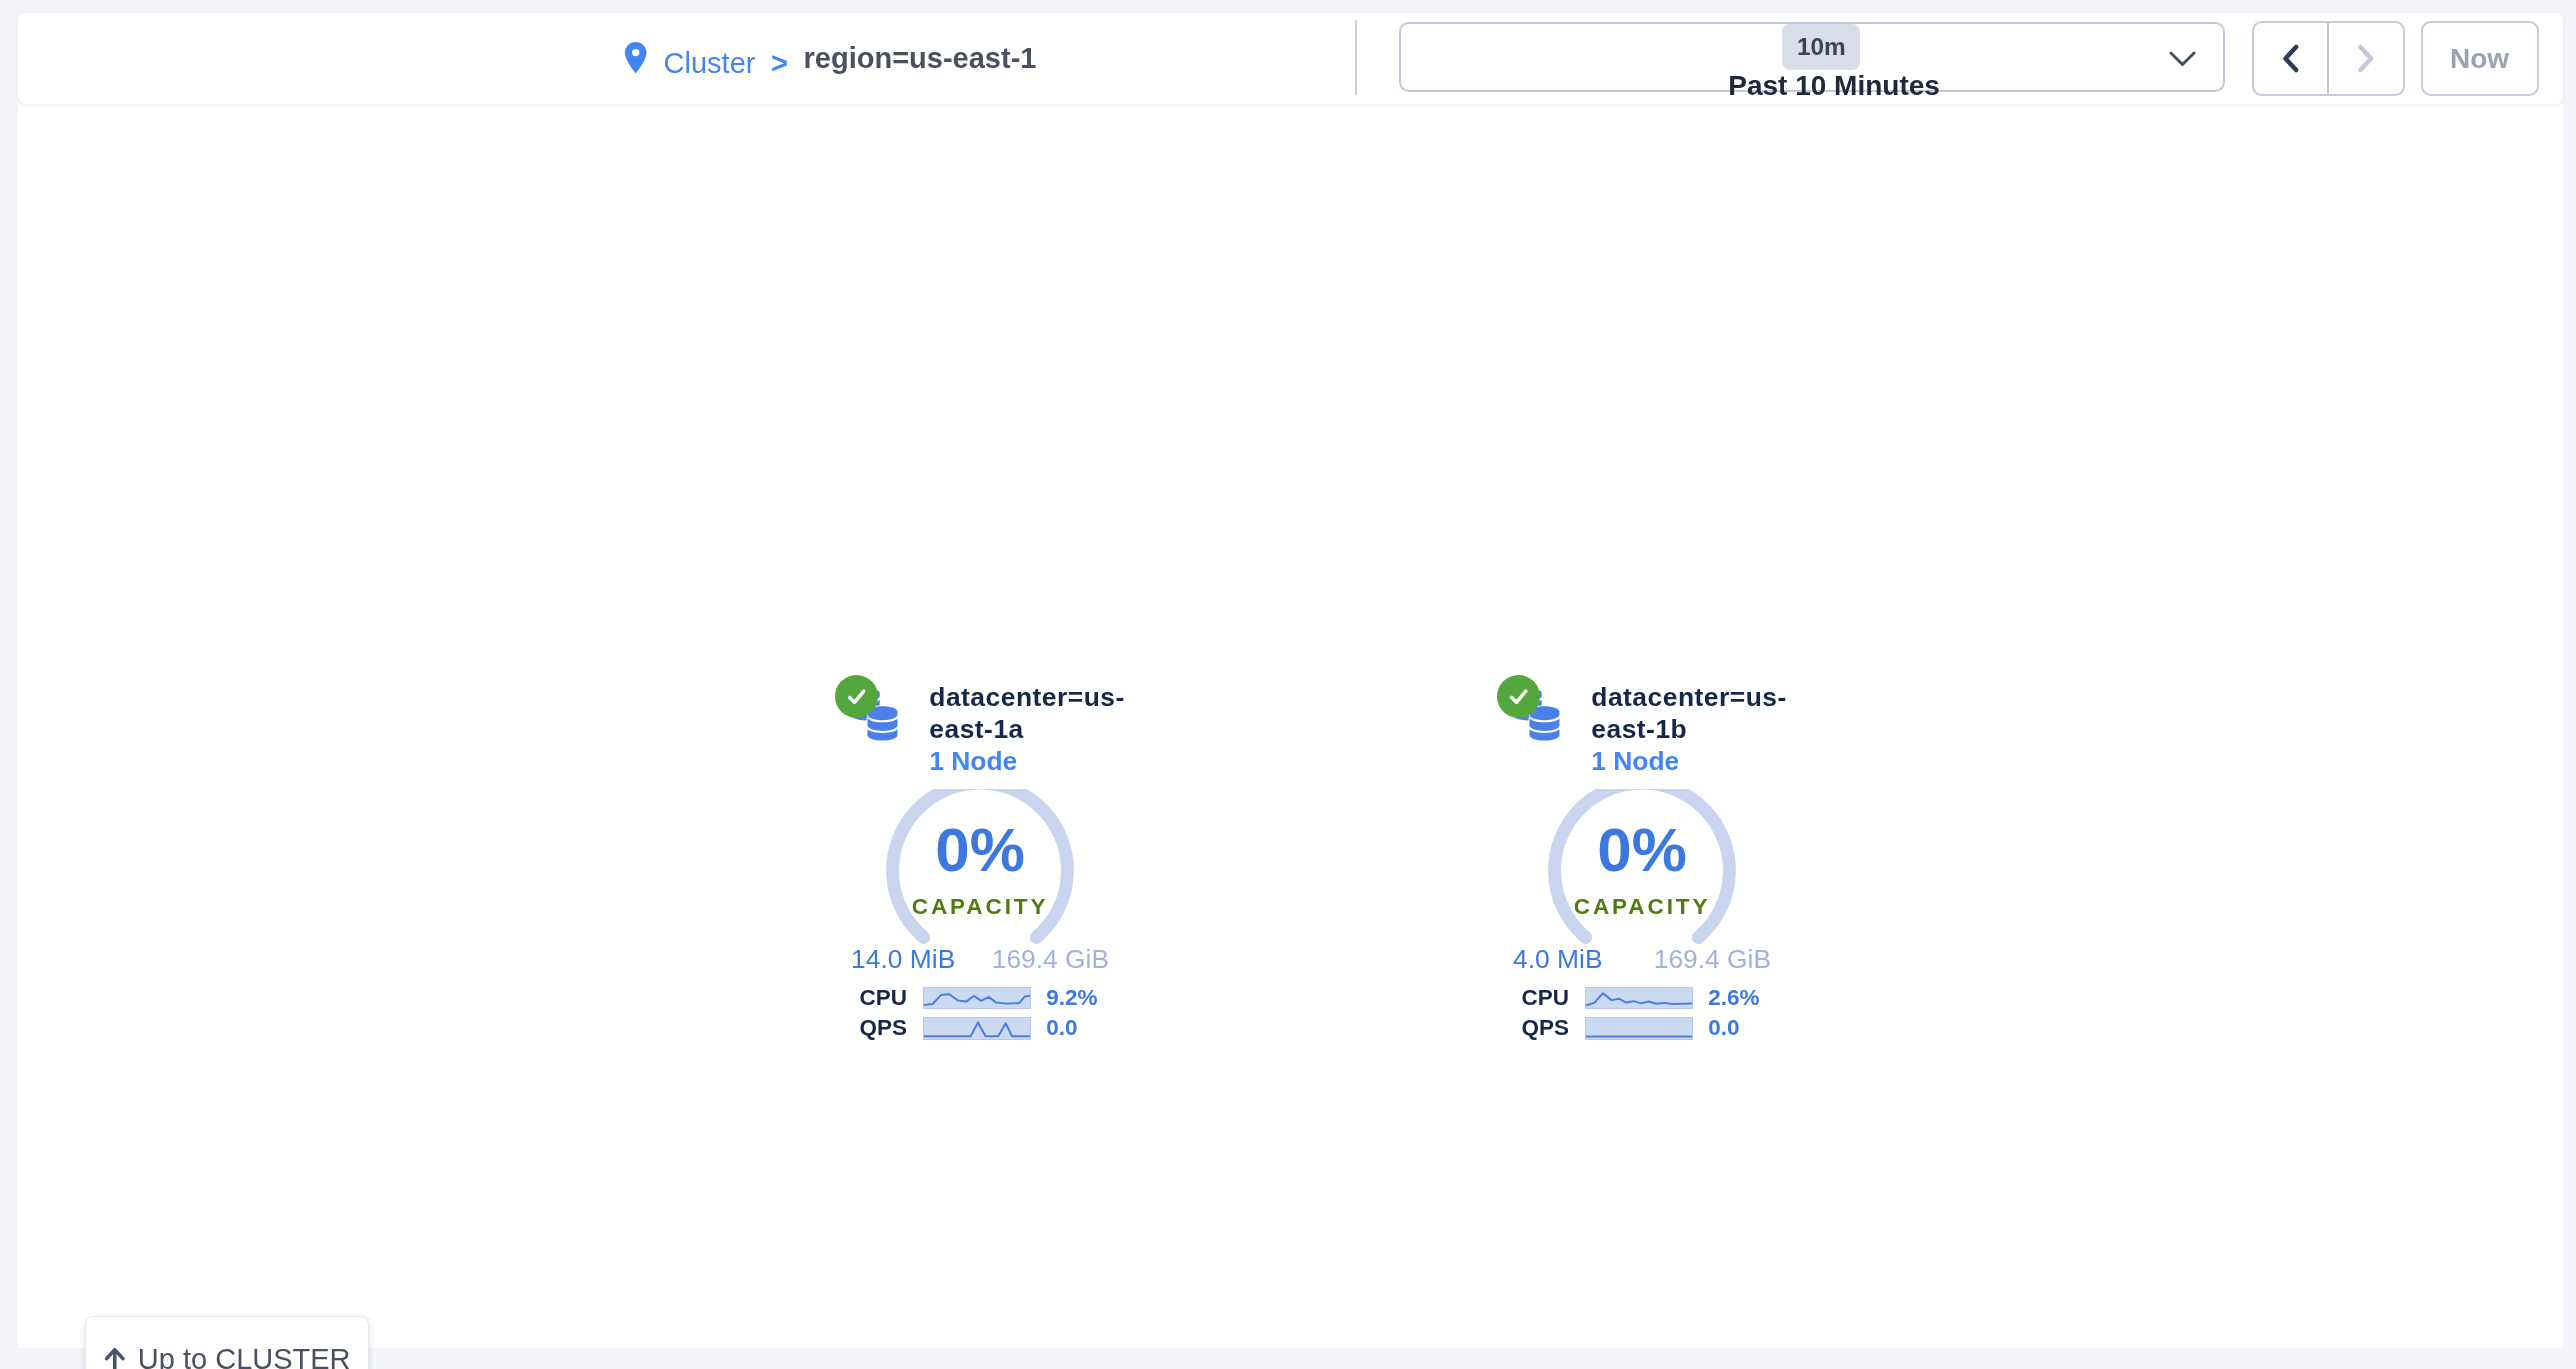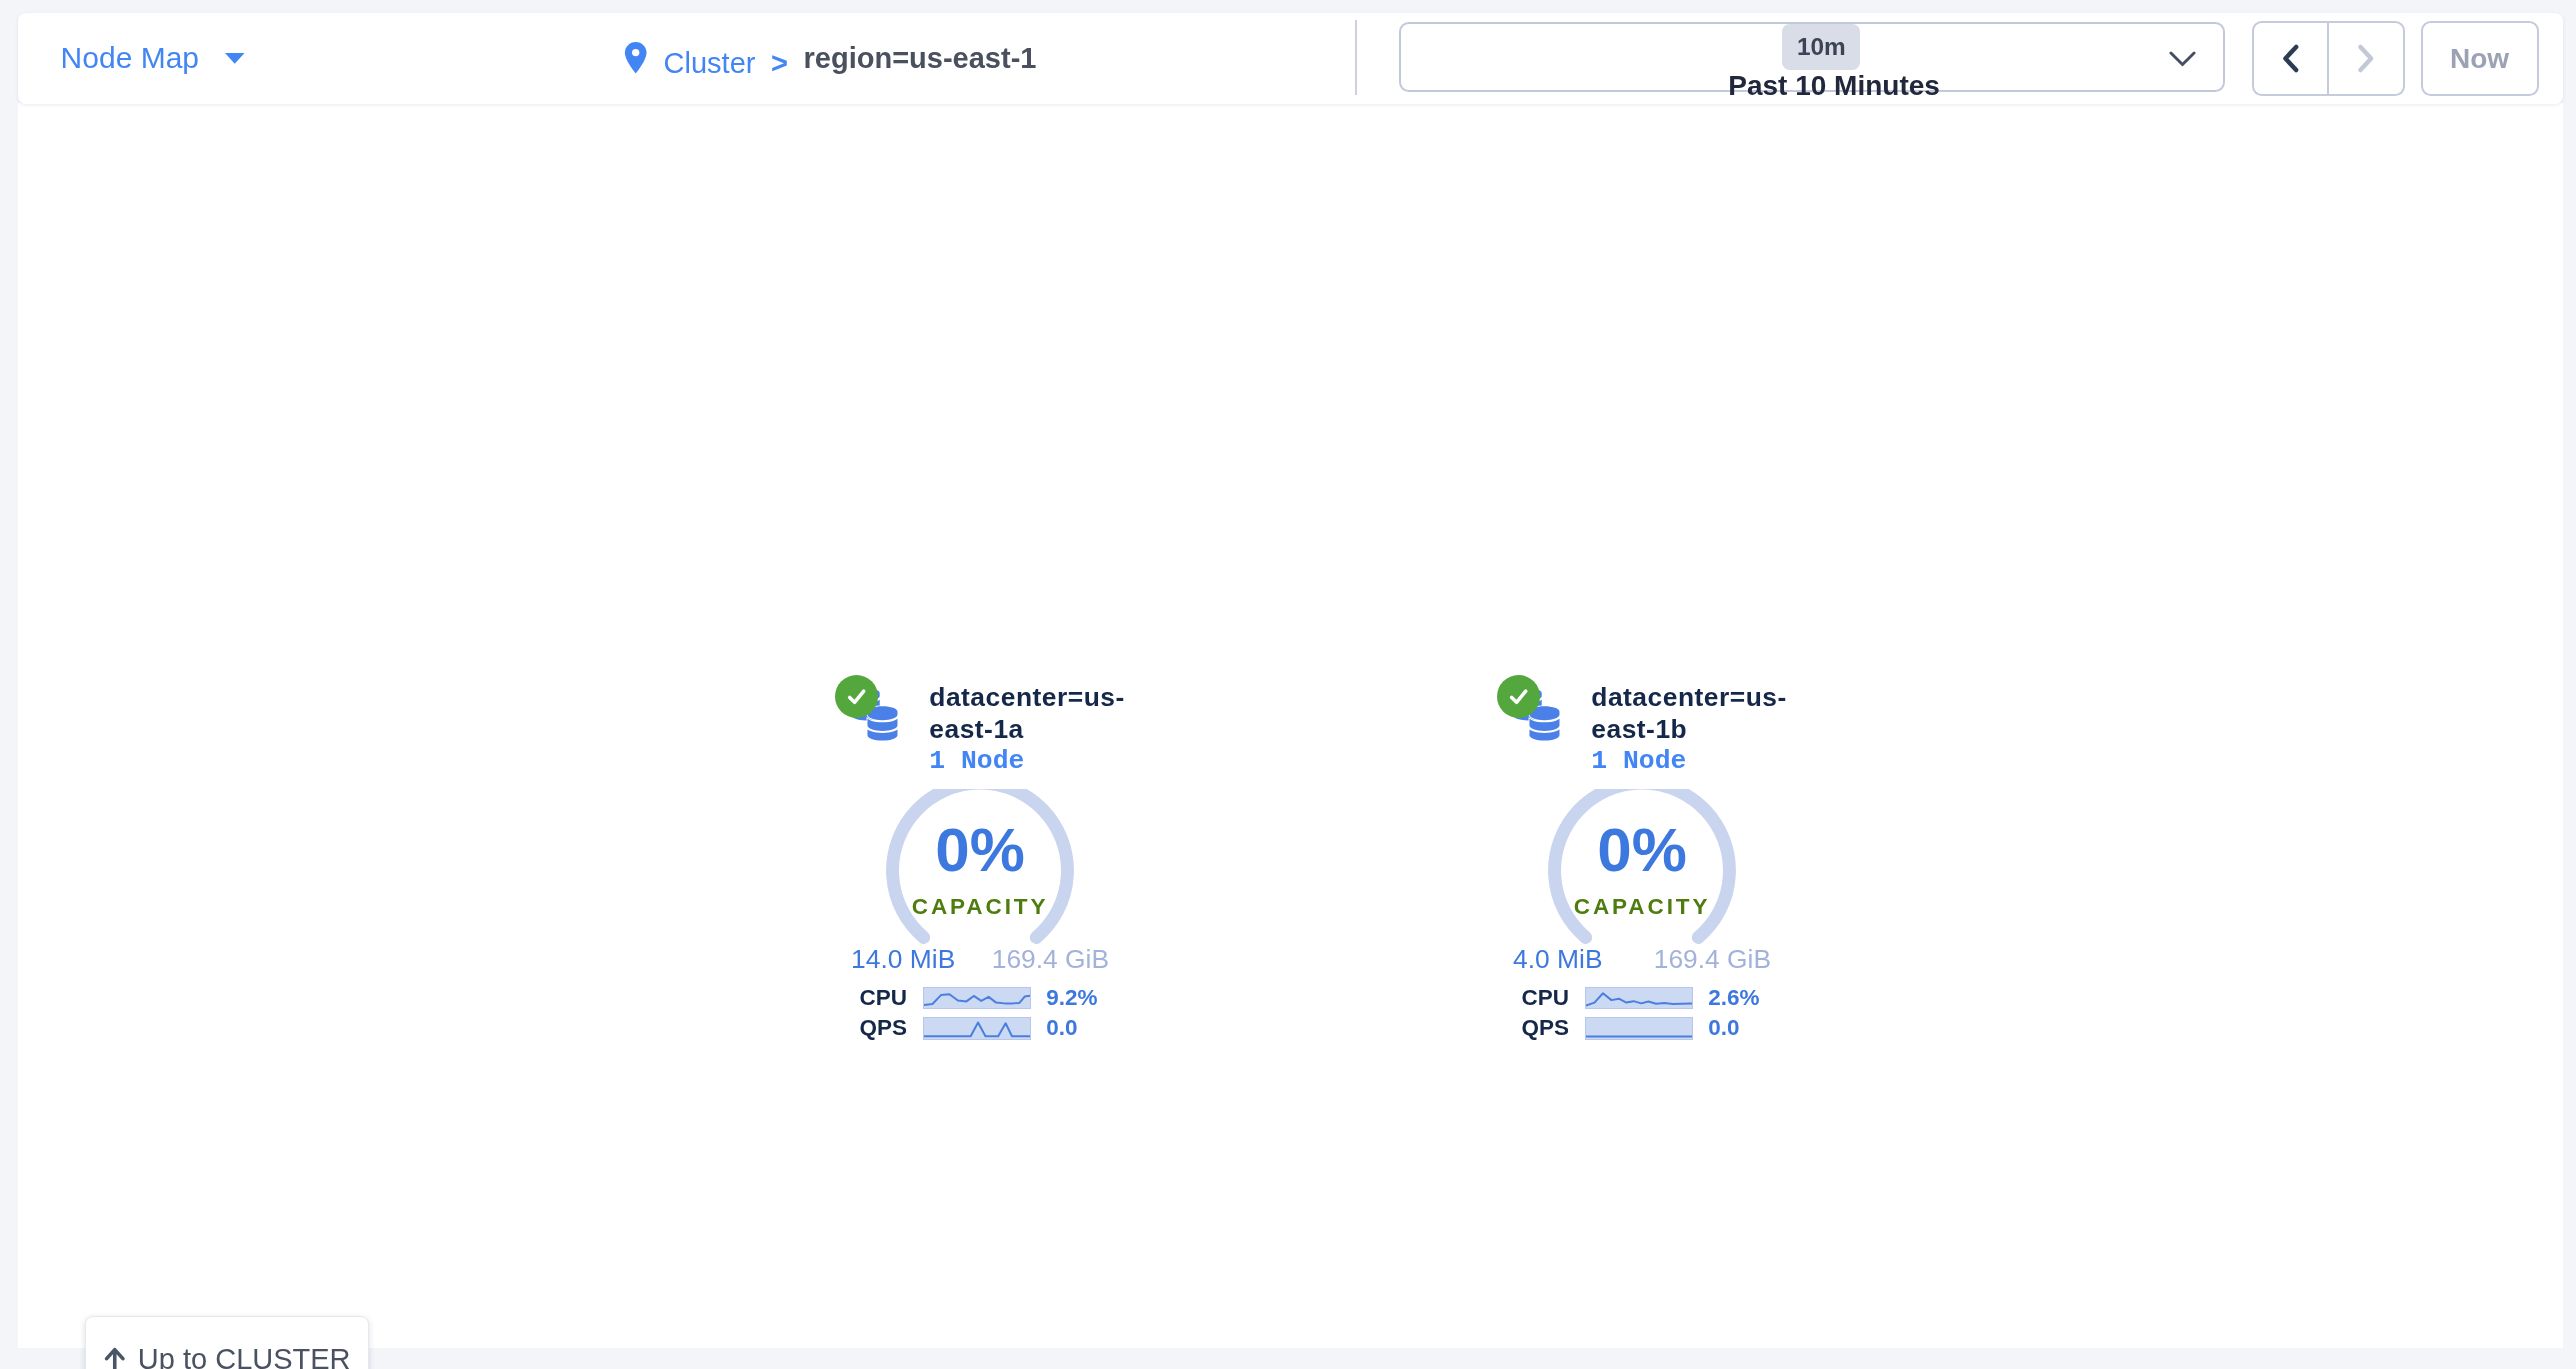--- a/index.html
+++ b/index.html
@@ -84,21 +84,21 @@
   .dc-header { display:flex; margin-left:11.7px; }
   .icon-wrap { position:relative; width:74px; height:74px; flex:none; }
   .db-icon { position:absolute; right:3.9px; bottom:0; }
   .check-badge {
     position:absolute; left:0; top:0; width:43px; height:43px;
     border-radius:50%; background:var(--green);
     display:flex; align-items:center; justify-content:center;
   }
   .dc-titles { margin-left:20px; padding-top:5.9px; }
   .dc-title { font-size:26.4px; font-weight:700; color:#152849; line-height:32px; letter-spacing:0.5px; }
-  .dc-subtitle { font-size:26.4px; font-weight:700; color:var(--link-blue); line-height:32px; cursor:pointer;font-family:Liberation Mono, monospace; }
+  .dc-subtitle { font-size:26.4px; font-weight:700; color:var(--link-blue); line-height:32px; cursor:pointer; }
 
   .gauge-wrap { position:relative; width:200px; height:159px; margin:11.7px auto 0; }
   .gauge-track { stroke:var(--track); }
   .gauge-pct {
     position:absolute; left:0; top:25.4px; width:100%;
     text-align:center; font-size:62px; font-weight:700; color:var(--accent-blue);
   }
   .gauge-cap {
     position:absolute; left:0; top:105px; width:100%;
     text-align:center; font-size:22.5px; font-weight:700;
@@ -238,26 +238,20 @@
   <div class="up-btn">
     <svg width="23.5" height="27" viewBox="0 0 26 30">
       <path d="M13 27 L13 6 M4 14 L13 4 L22 14" fill="none" stroke="#4a5568" stroke-width="4" stroke-linecap="round" stroke-linejoin="round"></path>
     </svg>
     <span>Up to CLUSTER</span>
   </div>
 </div>
 
 <div class="header-card">
 
-  <div class="view-select">
-    <span class="label">Node Map</span>
-    <svg width="21.5" height="13.7" viewBox="0 0 22 14">
-      <polygon points="1,2 21,2 11,13" fill="#4285f4"></polygon>
-    </svg>
-  </div>
 
   <div class="breadcrumb">
     <svg width="25.4" height="33" viewBox="0 0 24 32">
       <path d="M12 0 C6.2 0 1.5 4.7 1.5 10.5 C1.5 18 12 30.5 12 30.5 S22.5 18 22.5 10.5 C22.5 4.7 17.8 0 12 0 Z" fill="#4285f4"></path>
       <circle cx="12" cy="10.3" r="3.6" fill="#ffffff"></circle>
     </svg>
     <span class="root">Cluster</span>
     <span class="sep">&gt;</span>
     <span class="current">region=us-east-1</span>
   </div>

